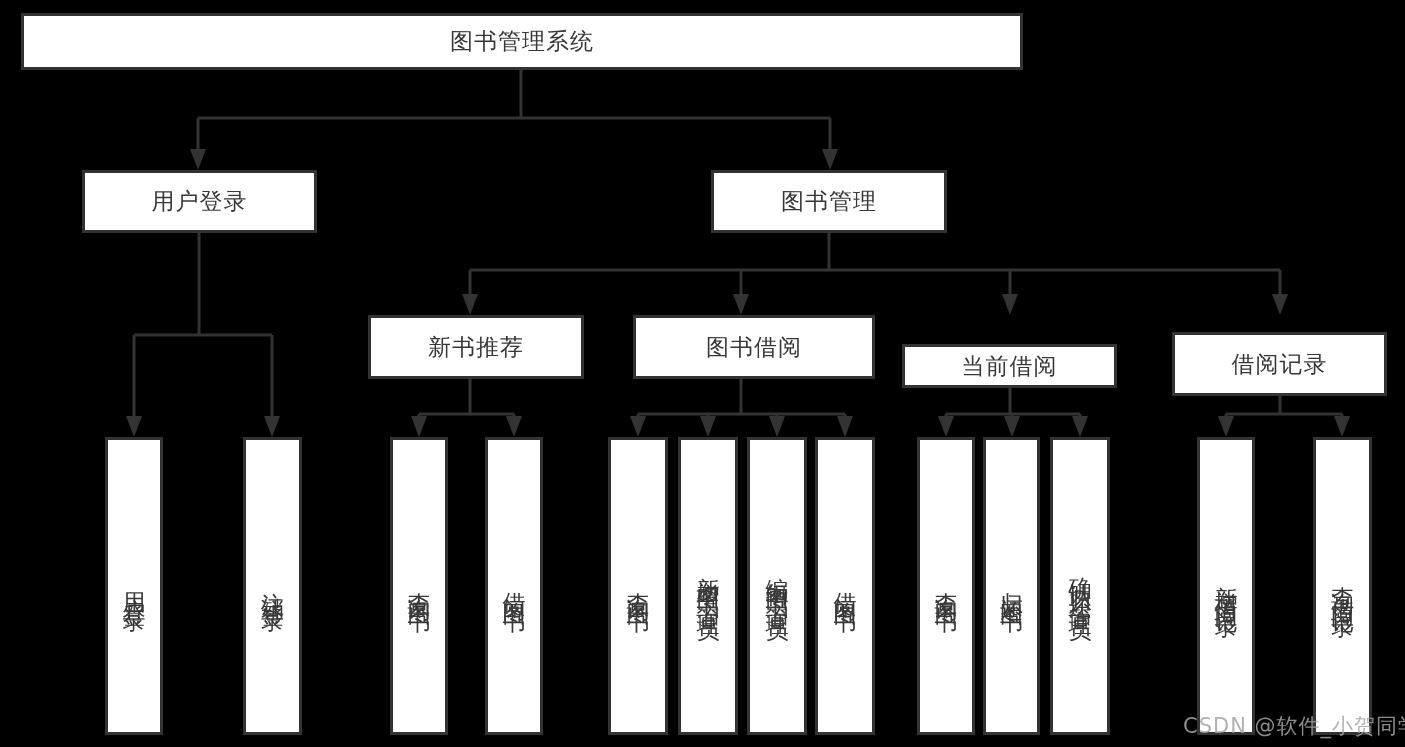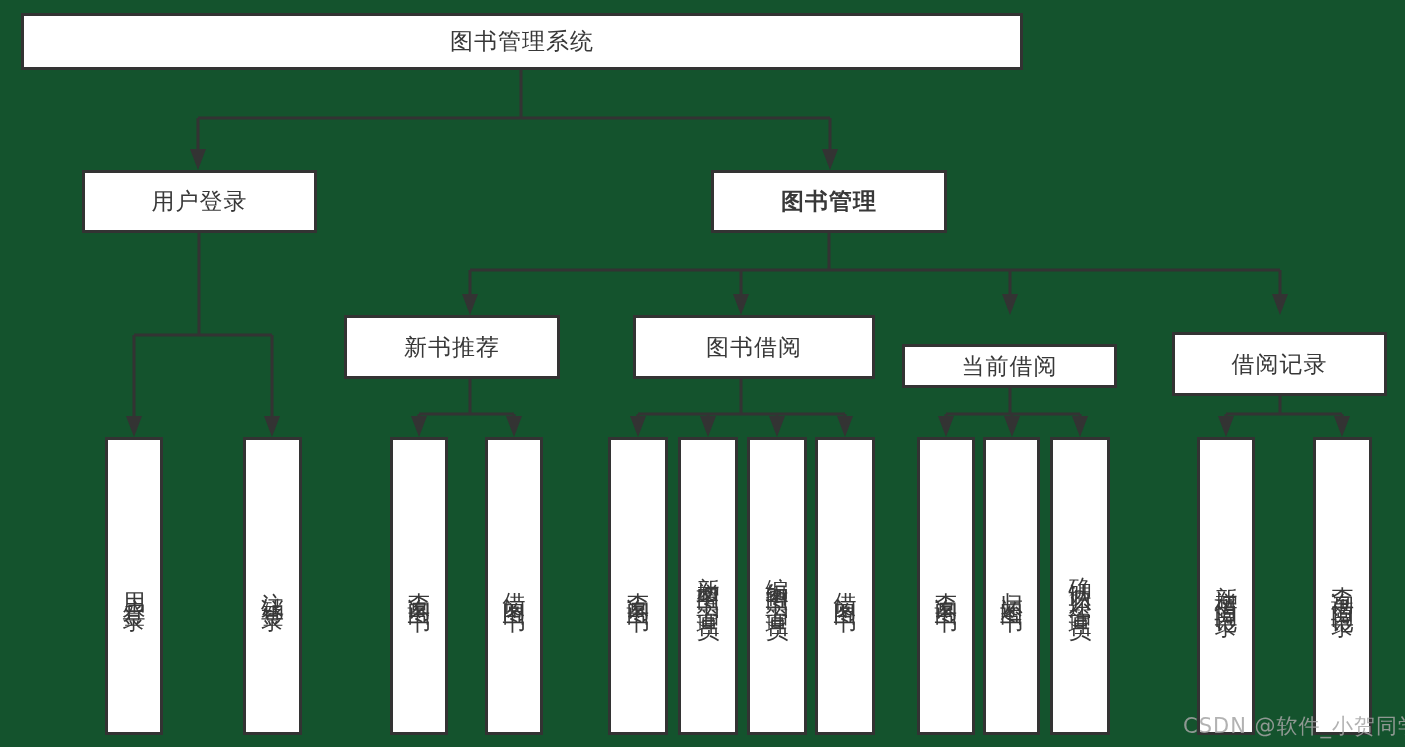--- a/index.html
+++ b/index.html
@@ -1,20 +1,20 @@
 <!DOCTYPE html>
 <html><head>
 <meta charset="utf-8">
 <style>
   html, body { margin: 0; padding: 0; background: #ffffff; }
   #canvas {
     position: relative;
     width: 1405px;
     height: 747px;
-    background: #14532d;
+    background: #000000;
     font-family: "DejaVu Sans", "Liberation Sans", sans-serif;
     overflow: hidden;
   }
   #connectors {
     position: absolute;
     left: 0; top: 0;
     width: 1405px; height: 747px;
   }
   .node {
     position: absolute;
@@ -81,23 +81,23 @@
       <polygon points="1004,416 1020,416 1012,437"></polygon>
       <polygon points="1072,416 1088,416 1080,437"></polygon>
       <polygon points="1218,416 1234,416 1226,437"></polygon>
       <polygon points="1334,416 1350,416 1342,437"></polygon>
     </g>
   </svg>
 
   <div class="node" style="left:21px; top:13px; width:1002px; height:57px;">图书管理系统</div>
 
   <div class="node" style="left:82px; top:170px; width:235px; height:63px;">用户登录</div>
-  <div class="node" style="left:711px; top:170px; width:236px; height:63px;font-weight:bold;">图书管理</div>
+  <div class="node" style="left:711px; top:170px; width:236px; height:63px;">图书管理</div>
 
-  <div class="node" style="left:344px; top:315px; width:216px; height:64px;">新书推荐</div>
+  <div class="node" style="left:368px; top:315px; width:216px; height:64px;">新书推荐</div>
   <div class="node" style="left:633px; top:315px; width:242px; height:64px;">图书借阅</div>
   <div class="node" style="left:902px; top:315px; width:215px; height:44px;margin-top:29px;">当前借阅</div>
   <div class="node" style="left:1172px; top:332px; width:215px; height:64px;">借阅记录</div>
 
   <div class="node leaf" style="left:105px; top:437px; width:58px; height:298px;">用户登录</div>
   <div class="node leaf" style="left:243px; top:437px; width:59px; height:298px;">注销登录</div>
 
   <div class="node leaf" style="left:390px; top:437px; width:58px; height:298px;">查询图书</div>
   <div class="node leaf" style="left:485px; top:437px; width:58px; height:298px;">借阅图书</div>
 

